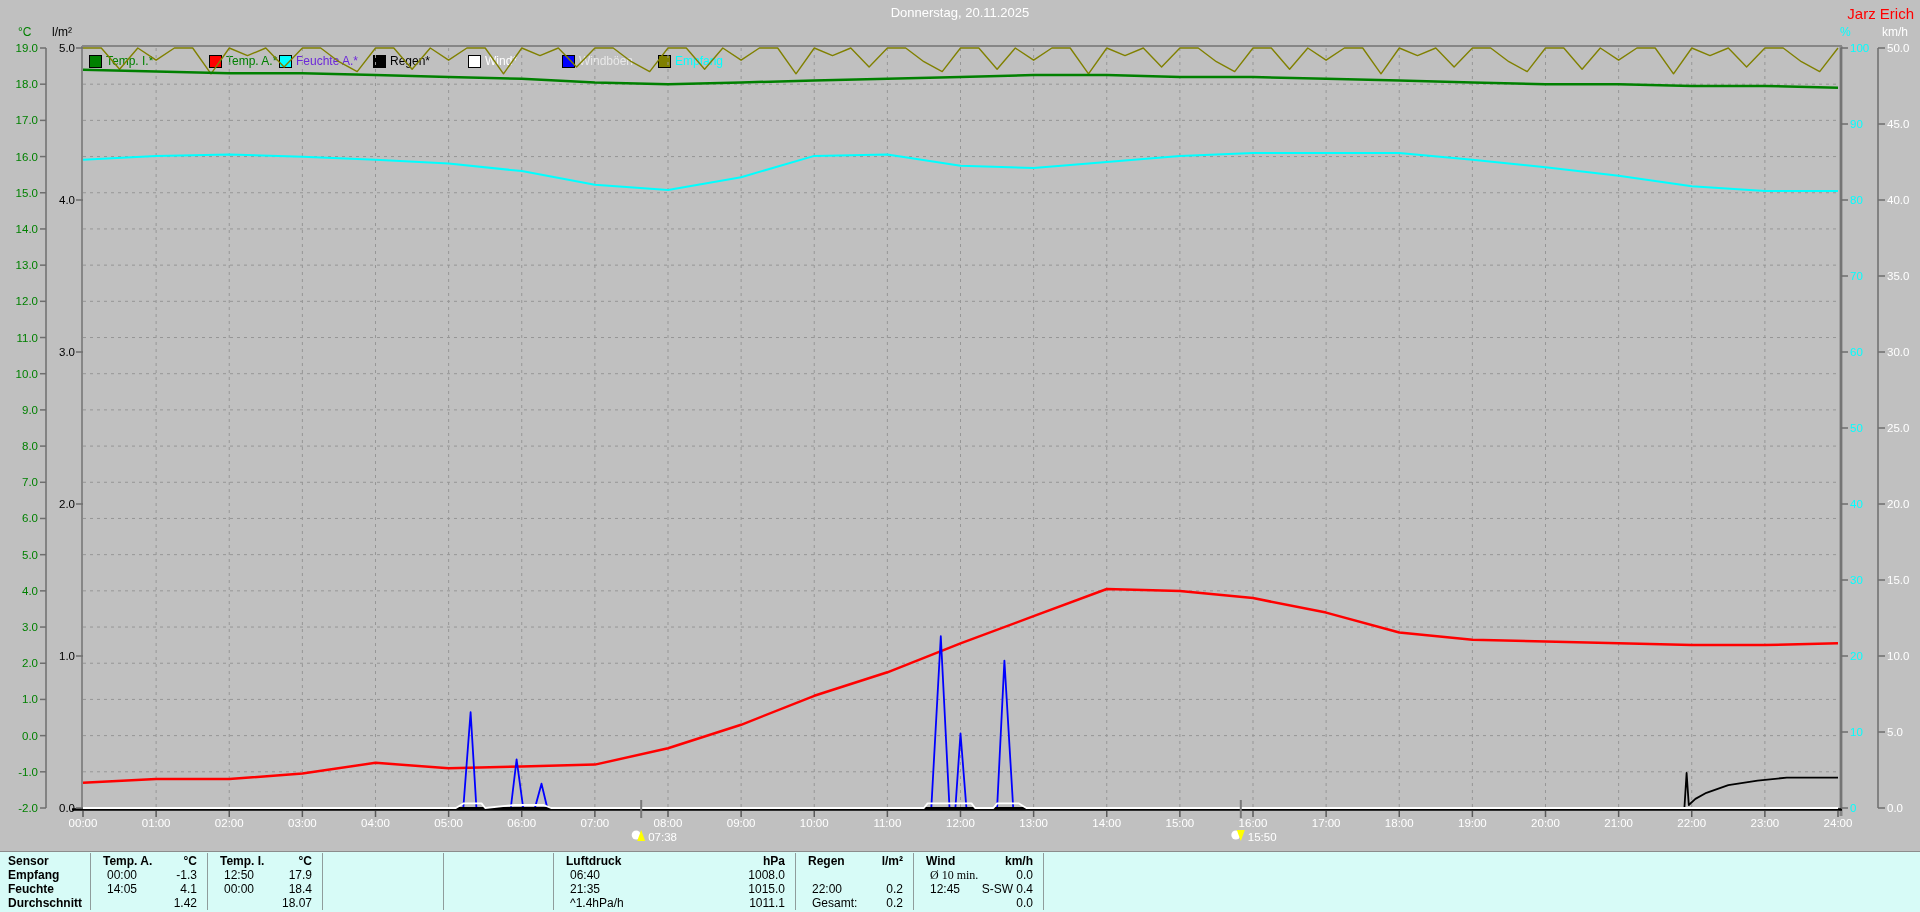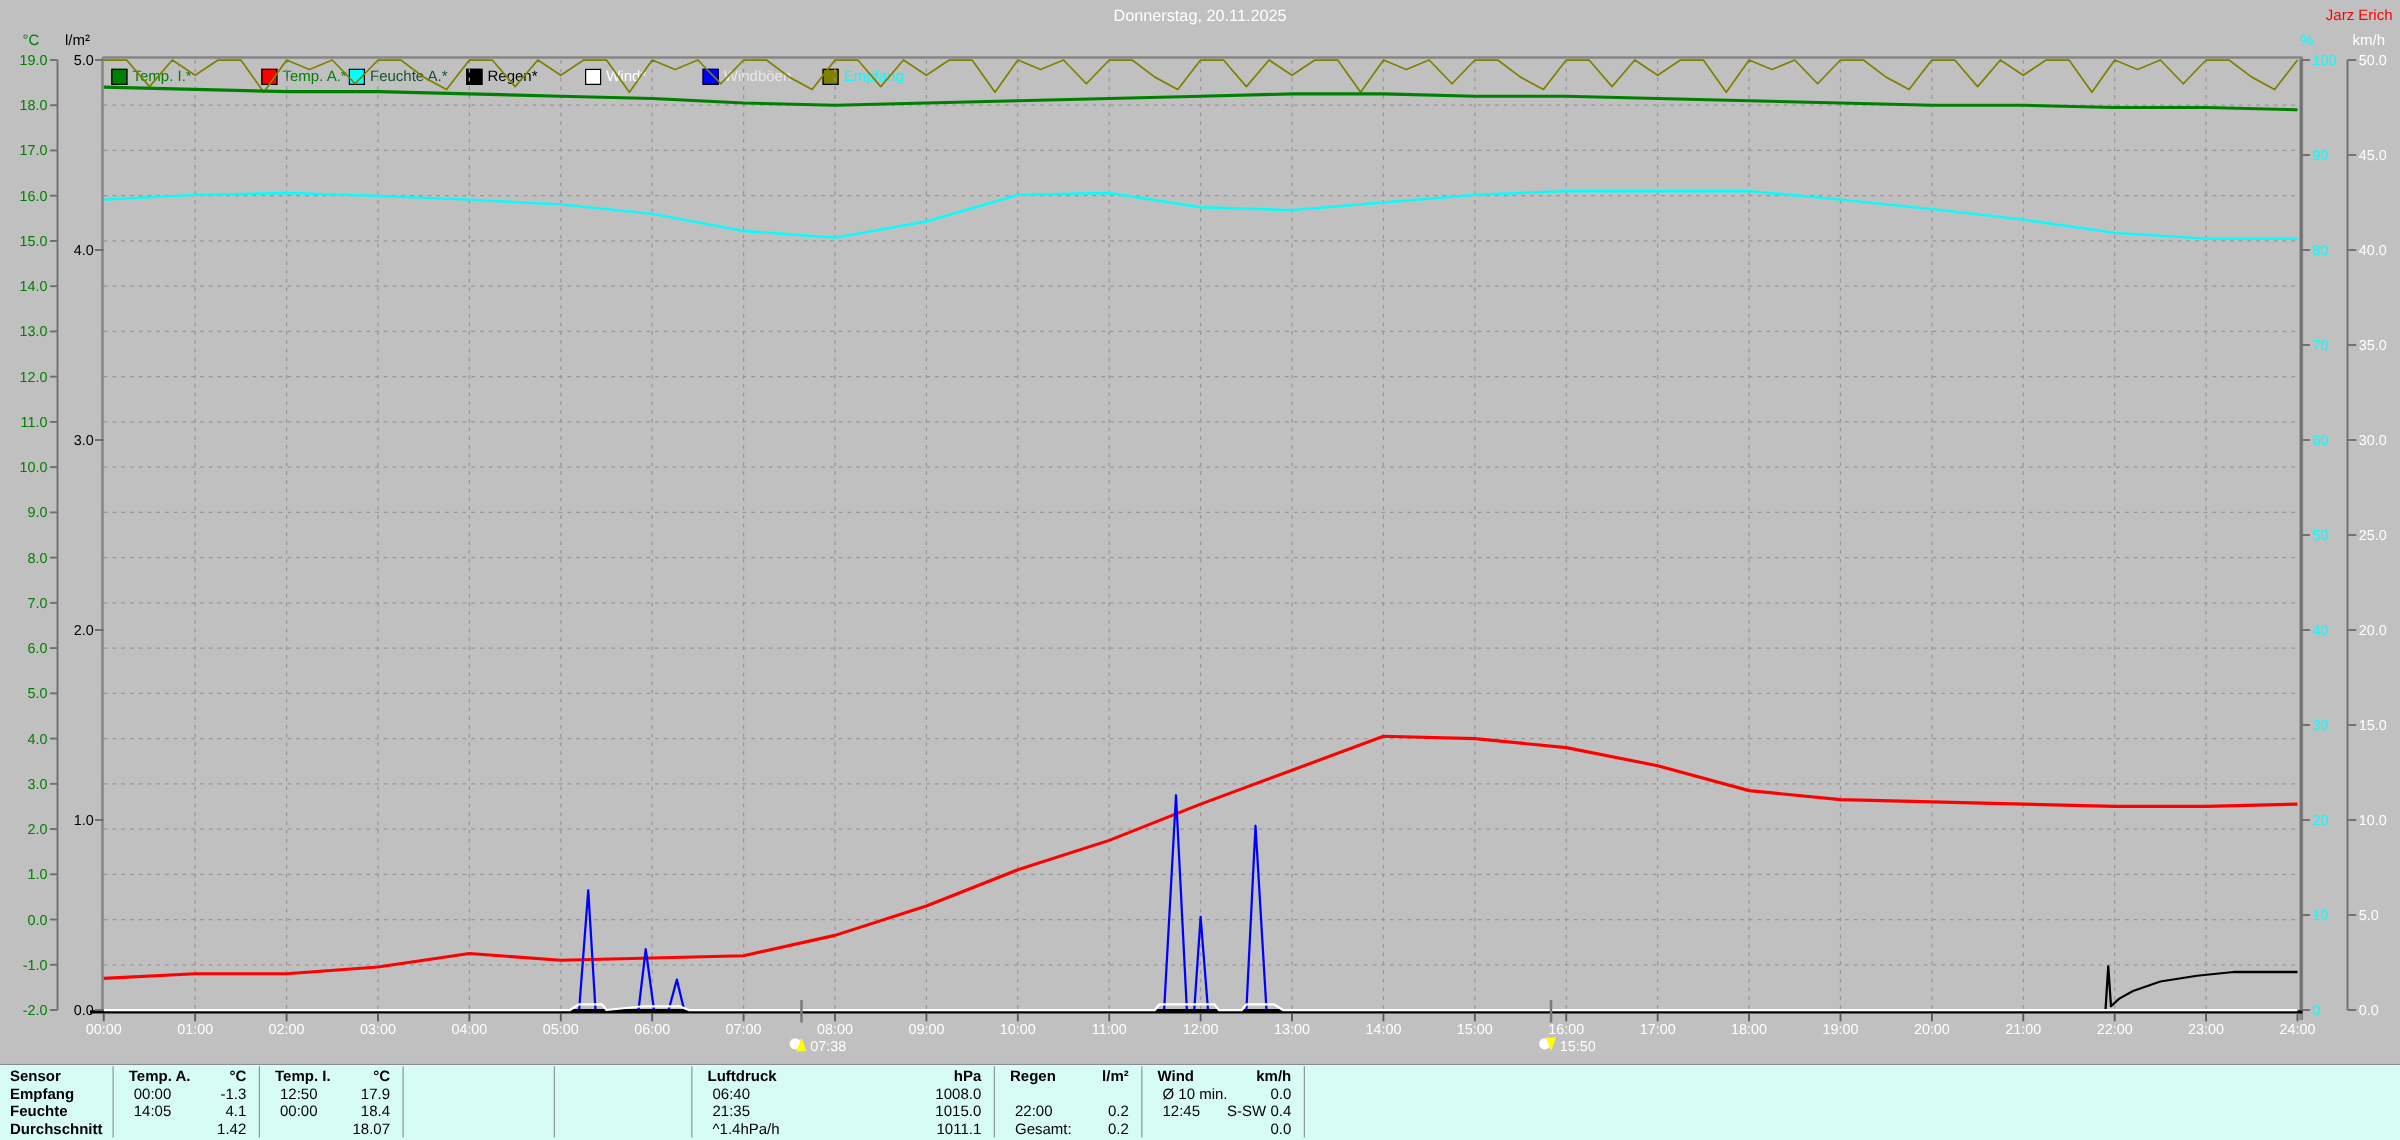--- a/index.html
+++ b/index.html
@@ -1,20 +1,20 @@
 <!DOCTYPE html>
 <html><head>
 <meta charset="utf-8">
 <style>
   html,body{margin:0;padding:0;background:#c0c0c0;}
   #app{position:relative;width:1920px;height:912px;background:#c0c0c0;overflow:hidden;
        font-family:"Liberation Sans","DejaVu Sans",sans-serif;font-size:12px;color:#000;}
   .abs{position:absolute;}
   #title{top:5px;left:0;width:1920px;text-align:center;color:#ffffff;font-size:13px;}
-  #owner{top:5px;right:6px;color:#ff0000;font-size:12px;}
+  #owner{top:5px;right:6px;color:#ff0000;font-size:15px;}
   .axis-head{font-size:12px;}
   #head-c{left:18px;top:25px;color:#008000;}
   #head-lm{left:52px;top:25px;color:#000000;}
   #head-pct{left:1840px;top:25px;color:#00ffff;}
   #head-kmh{left:1882px;top:25px;color:#ffffff;}
   #legend{left:0;top:27px;width:1920px;height:16px;margin-top:27px;}
   .legend-item{position:absolute;top:0;height:14px;display:flex;align-items:center;gap:4px;cursor:default;}
   .legend-swatch{width:11px;height:11px;border:1px solid #000;display:inline-block;}
   .legend-label{font-size:12px;white-space:nowrap;}
   #chart-svg{left:0;top:0;}
@@ -44,21 +44,21 @@
       <div class="legend-item" style="left: 89px;">
         <span class="legend-swatch" style="background: rgb(0, 128, 0);"></span>
         <span class="legend-label" style="color: rgb(0, 128, 0);">Temp. I.*</span>
       </div>
       <div class="legend-item" style="left: 185px; padding-left: 24px;">
         <span class="legend-swatch" style="background: rgb(255, 0, 0);"></span>
         <span class="legend-label" style="color: rgb(0, 128, 0);">Temp. A.*</span>
       </div>
       <div class="legend-item" style="left: 279px;">
         <span class="legend-swatch" style="background: rgb(0, 255, 255);"></span>
-        <span class="legend-label" style="color: #14532d;">Feuchte A.*</span>
+        <span class="legend-label" style="color: #6d28d9;">Feuchte A.*</span>
       </div>
       <div class="legend-item" style="left: 373px;">
         <span class="legend-swatch" style="background: rgb(0, 0, 0);"></span>
         <span class="legend-label" style="color: rgb(0, 0, 0);">Regen*</span>
       </div>
       <div class="legend-item" style="left: 468px;">
         <span class="legend-swatch" style="background: rgb(255, 255, 255);"></span>
         <span class="legend-label" style="color: rgb(255, 255, 255);">Wind*</span>
       </div>
       <div class="legend-item" style="left: 562px;">
@@ -325,19 +325,19 @@
       <div class="tcell tleft" style="left: 570px; width: 223px; top: 44px;">^1.4hPa/h</div>
       <div class="tcell tright" style="left: 554px; width: 231px; top: 44px;">1011.1</div>
       <div class="tcell tname" style="left: 808px; width: 103px; top: 2px;">Regen</div>
       <div class="tcell tunit" style="left: 796px; width: 107px; top: 2px;">l/m²</div>
       <div class="tcell tleft" style="left: 812px; width: 99px; top: 30px;">22:00</div>
       <div class="tcell tright" style="left: 796px; width: 107px; top: 30px;">0.2</div>
       <div class="tcell tleft" style="left: 812px; width: 99px; top: 44px;">Gesamt:</div>
       <div class="tcell tright" style="left: 796px; width: 107px; top: 44px;">0.2</div>
       <div class="tcell tname" style="left: 926px; width: 115px; top: 2px;">Wind</div>
       <div class="tcell tunit" style="left: 914px; width: 119px; top: 2px;">km/h</div>
-      <div class="tcell tleft" style="left: 930px; width: 111px; top: 16px;">Ø 10 min.</div>
+      <div class="tcell tleft" style="left: 930px; width: 111px; top: 16px; font-family: Liberation Serif, serif;">Ø 10 min.</div>
       <div class="tcell tright" style="left: 914px; width: 119px; top: 16px;">0.0</div>
       <div class="tcell tleft" style="left: 930px; width: 111px; top: 30px;">12:45</div>
       <div class="tcell tright" style="left: 914px; width: 119px; top: 30px;">S-SW 0.4</div>
       <div class="tcell tright" style="left: 914px; width: 119px; top: 44px;">0.0</div>
     </div>
 </div>
 
 </body></html>

